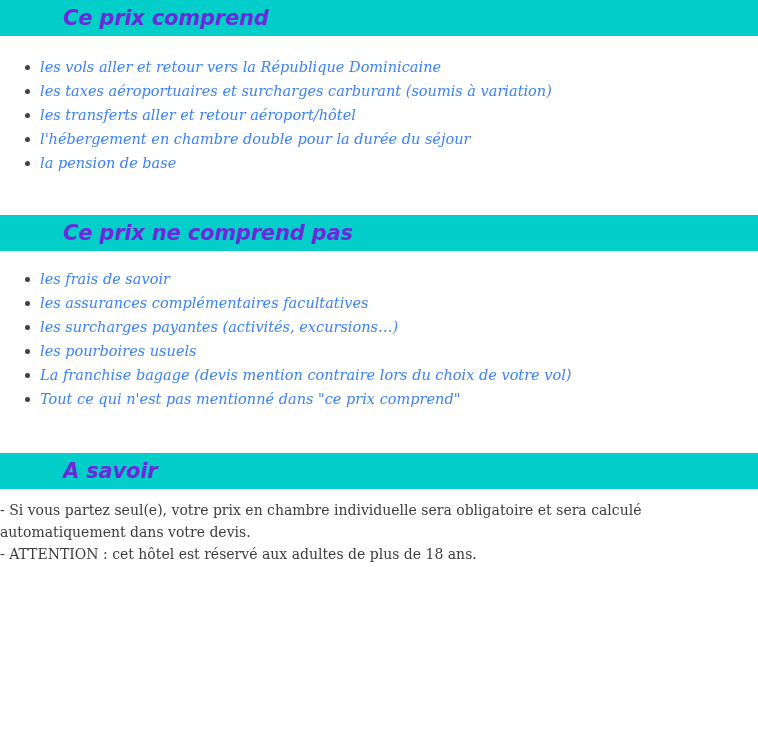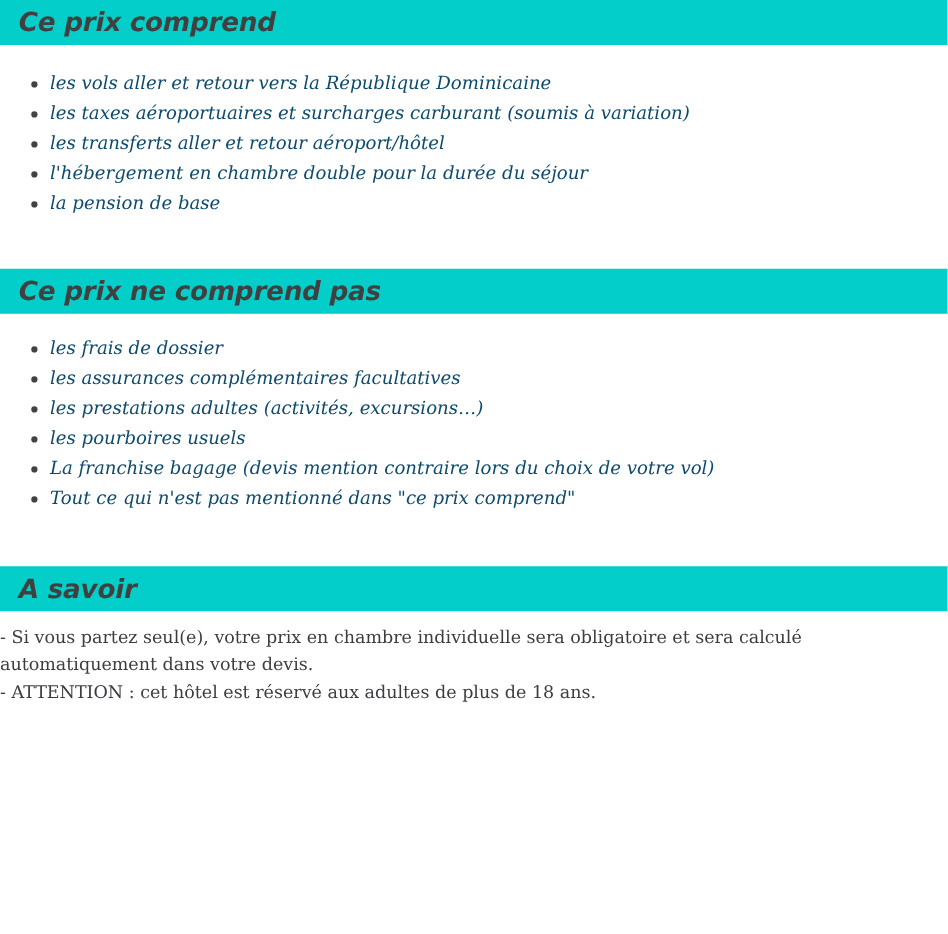--- a/index.html
+++ b/index.html
@@ -24,39 +24,40 @@
   .section-bar {
     width: 758px;
     height: 36px;
     background: #03CEC9;
     display: flex;
     align-items: center;
     box-sizing: border-box;
     padding-left: 15px;
   }
   .section-bar .bar-title {
-    color: #404040;
+    color: #6d28d9;
     font-family: "DejaVu Sans", sans-serif;
     font-style: italic;
     font-weight: bold;
     font-size: 21px;
     line-height: 21px;
     letter-spacing: -0.2px;
     white-space: nowrap;
+    margin-left: 48px;
   }
 
   
   .bullet-list {
     list-style: none;
     margin: 0;
     padding: 0;
   }
   .bullet-list li {
     position: relative;
-    color: #0c4a6e;
+    color: #3b82f6;
     font-family: "DejaVu Serif", serif;
     font-style: italic;
     font-size: 14.5px;
     line-height: 24px;
     padding-left: 40px;
     white-space: nowrap;
   }
   .bullet-list li::before {
     content: "";
     position: absolute;
@@ -108,23 +109,23 @@
   </div>
 
   <div class="spacer-1"></div>
 
   <div class="section-bar">
     <span class="bar-title">Ce prix ne comprend pas</span>
   </div>
 
   <div class="list-block-2">
     <ul class="bullet-list">
-      <li><span>les frais de dossier</span></li>
+      <li><span>les frais de savoir</span></li>
       <li><span>les assurances complémentaires facultatives</span></li>
-      <li><span>les prestations adultes (activités, excursions…)</span></li>
+      <li><span>les surcharges payantes (activités, excursions…)</span></li>
       <li><span>les pourboires usuels</span></li>
       <li><span>La franchise bagage (devis mention contraire lors du choix de votre vol)</span></li>
       <li><span>Tout ce qui n'est pas mentionné dans "ce prix comprend"</span></li>
     </ul>
   </div>
 
   <div class="spacer-2"></div>
 
   <div class="section-bar">
     <span class="bar-title">A savoir</span>

